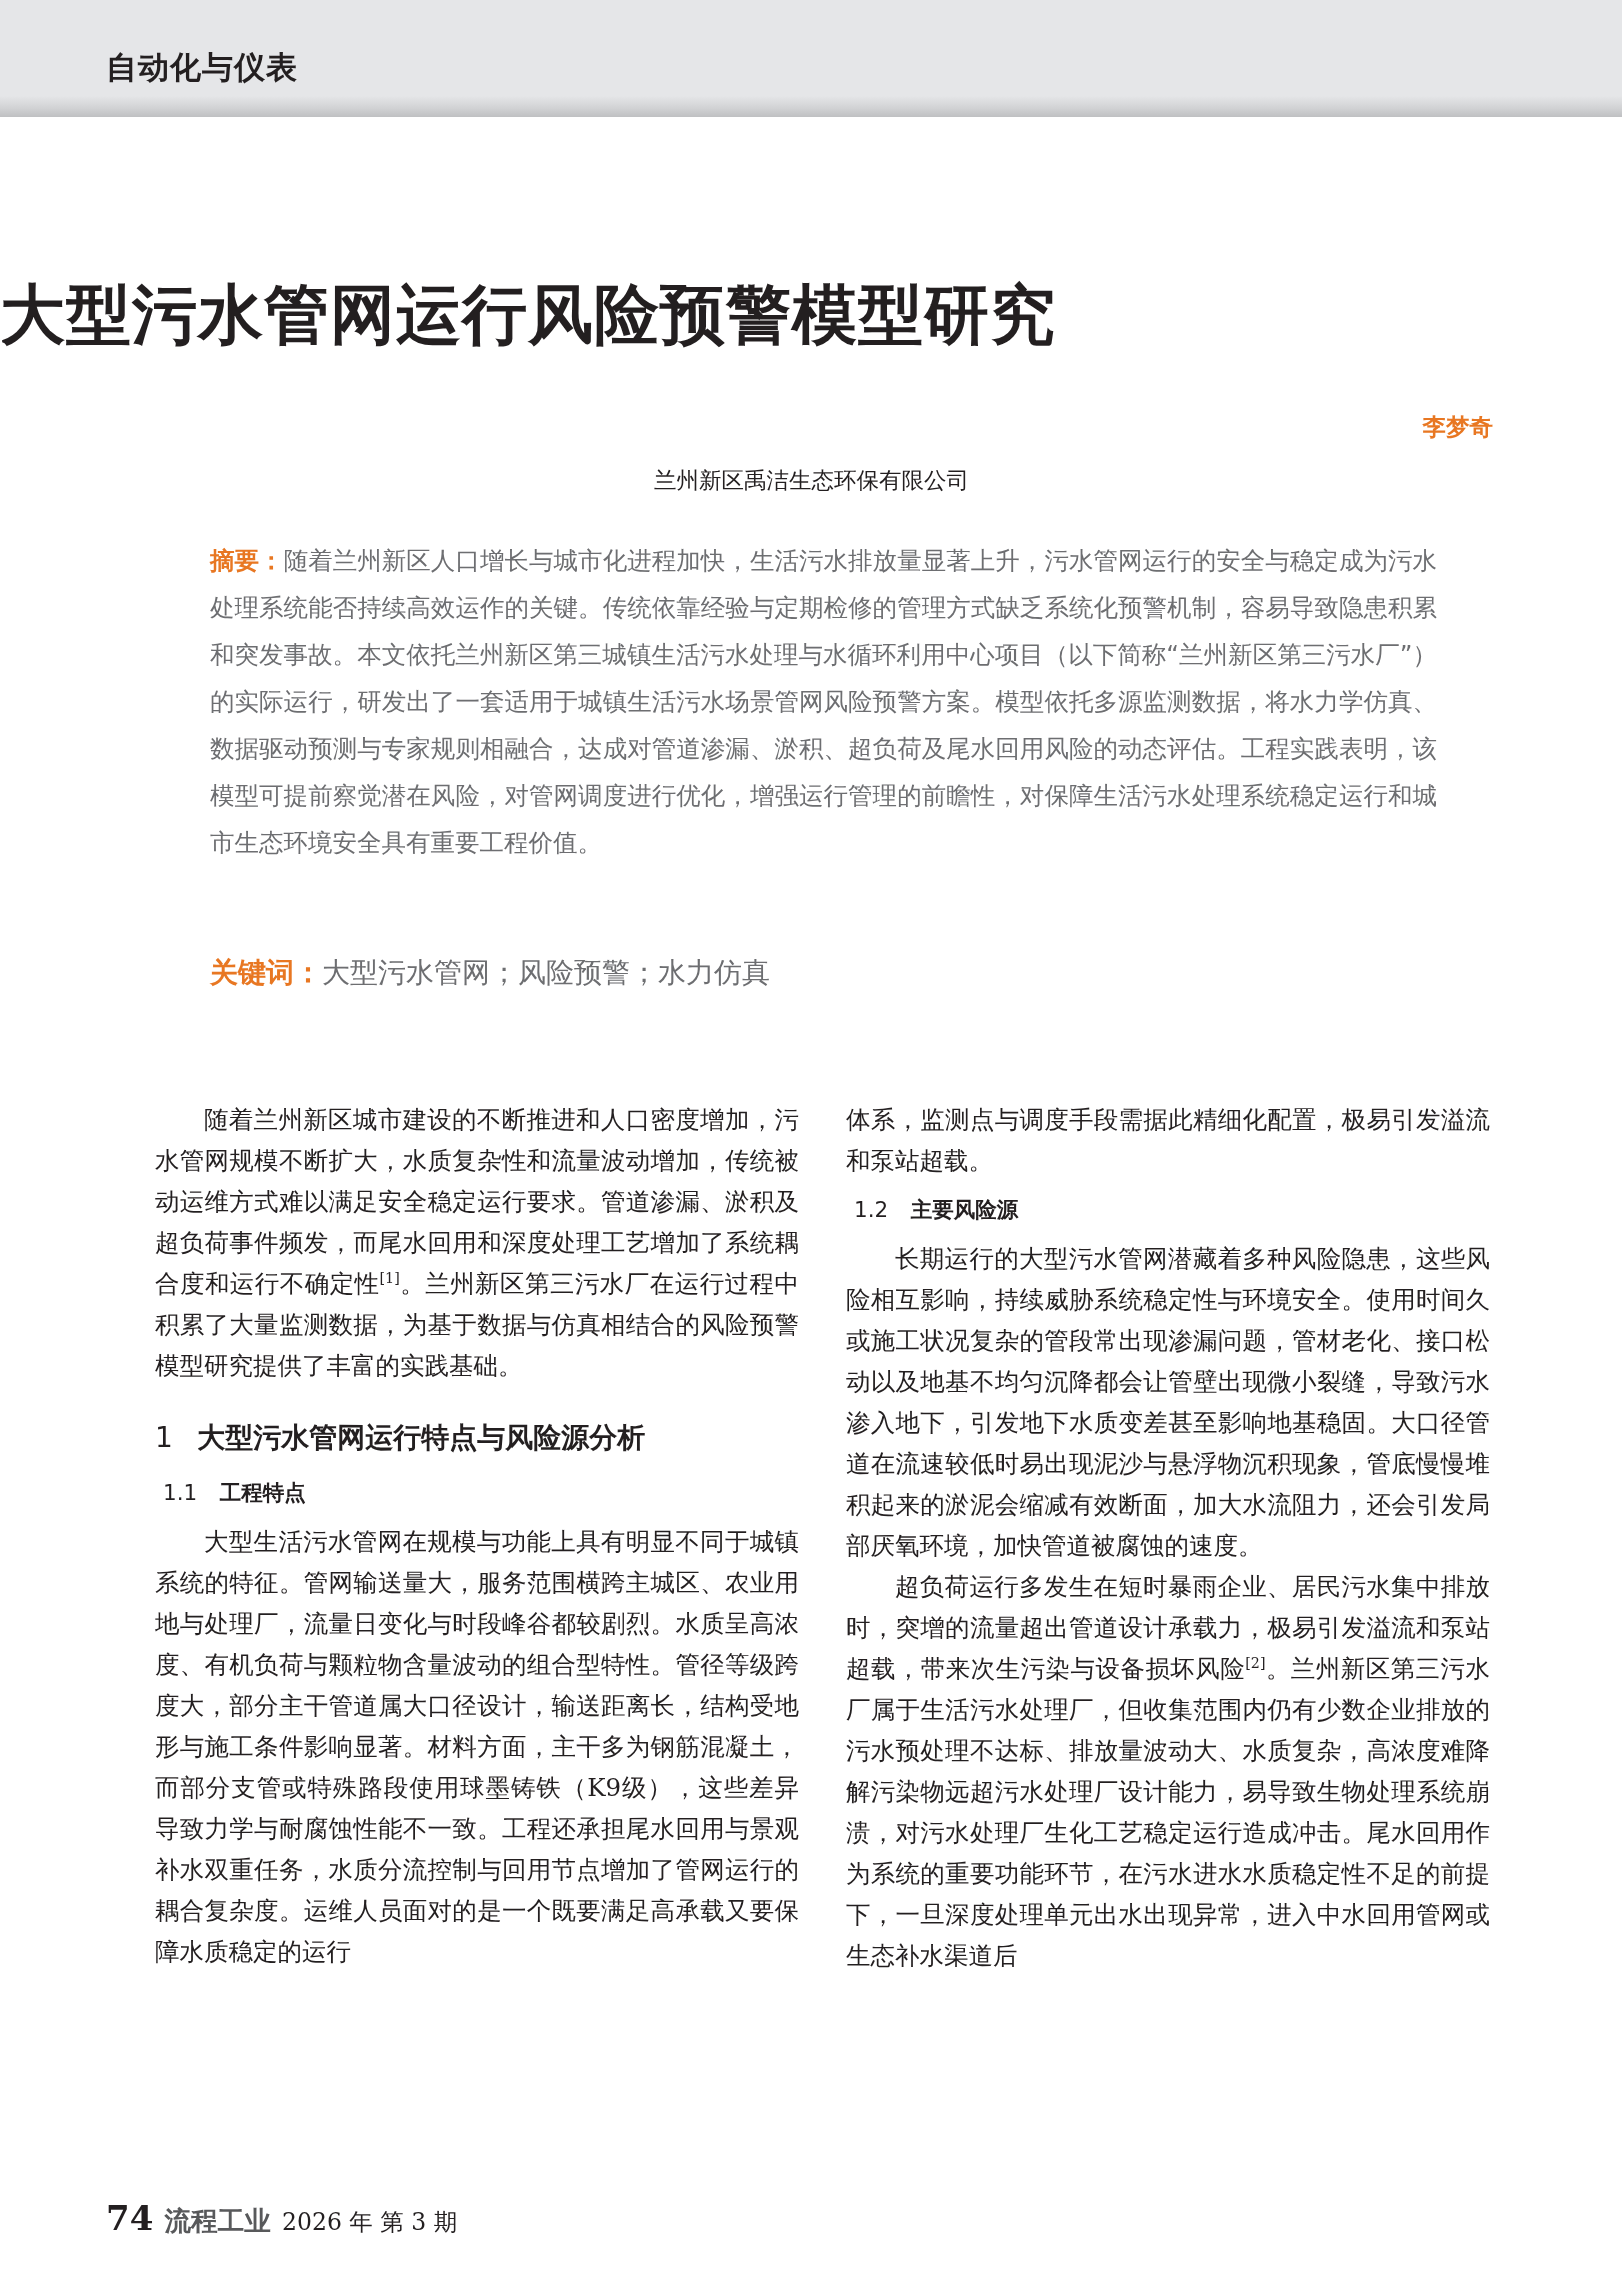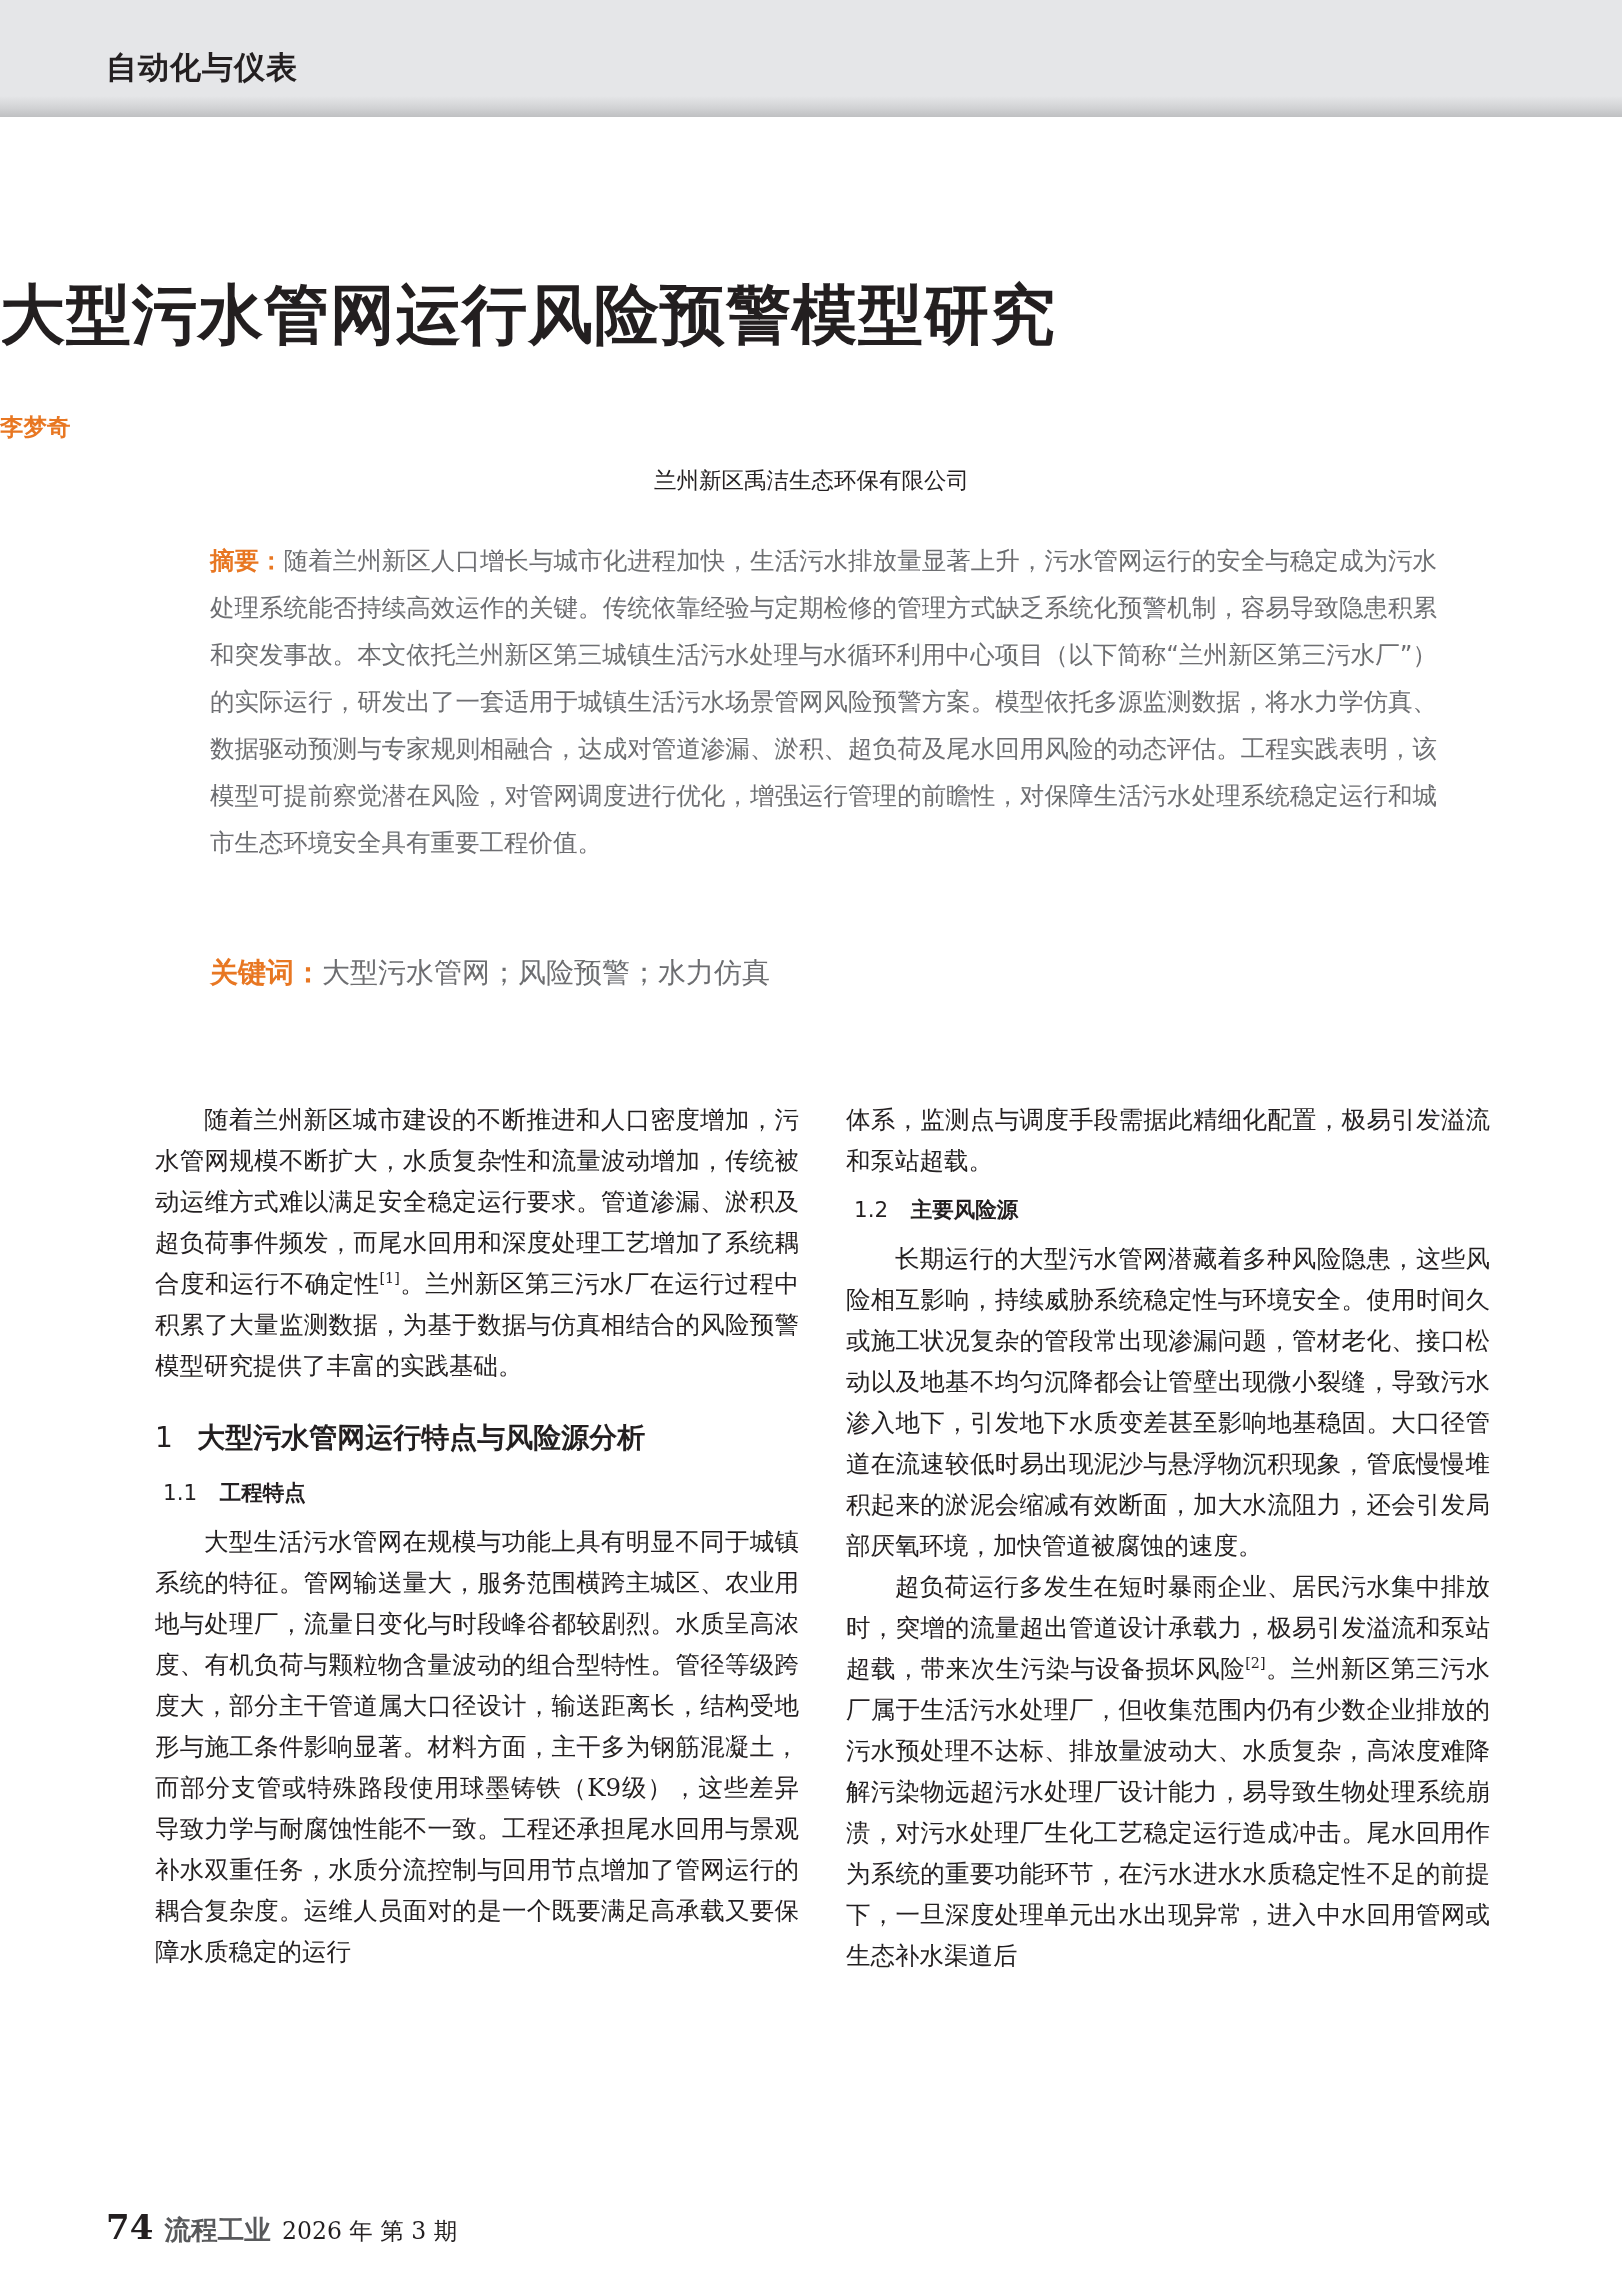--- a/index.html
+++ b/index.html
@@ -21,21 +21,21 @@
       font-size: 31px; font-weight: bold; color: #231f20; letter-spacing: 1px;
       line-height: 36px;
     }
     .title {
       position: absolute; left: 0; width: 1623px; top: 276px;
       text-align: left; font-size: 65px; font-weight: bold; line-height: 77px;
       color: #231f20; letter-spacing: 1px;
     }
     .author {
       position: absolute; left: 0; width: 1493px; top: 413px;
-      text-align: left; font-size: 23.5px; font-weight: bold; color: #e87722; line-height: 29px;
+      text-align: right; font-size: 23.5px; font-weight: bold; color: #e87722; line-height: 29px;
     }
     .affiliation {
       position: absolute; left: 0; width: 1623px; top: 466px;
       text-align: center; font-size: 22.5px; color: #231f20; line-height: 29px;
     }
     .abstract {
       position: absolute; left: 210px; top: 537px; width: 1227px;
       font-size: 24.5px; line-height: 47px; color: #6d6e71; text-align: justify;
     }
     .label-accent { color: #e87722; font-weight: bold; }
@@ -59,21 +59,21 @@
     }
     .h1 .num { font-weight: normal; margin-right: 24.5px; }
     .h2 {
       font-family: "DejaVu Sans", "Liberation Sans", sans-serif;
       font-size: 21.5px; font-weight: bold; line-height: 41px; margin: 8px;
     }
     .h2 .num { font-weight: normal; margin-right: 22.5px; }
     .footer {
       position: absolute; left: 106px; top: 2198px;
       font-family: "DejaVu Serif", "Liberation Serif", serif;
-      color: #231f20; line-height: 59px;
+      color: #231f20; line-height: 41px;
     }
     .footer .page-num { font-size: 34px; font-weight: bold; margin-right: 11.2px; }
     .footer .journal { font-size: 26.6px; font-weight: bold; color: #58595b; margin-right: 11.2px; }
     .footer .issue { font-size: 23.5px; }
   </style>
 </head>
 <body>
 
 <div class="header-band">
   <div class="section-label">自动化与仪表</div>

